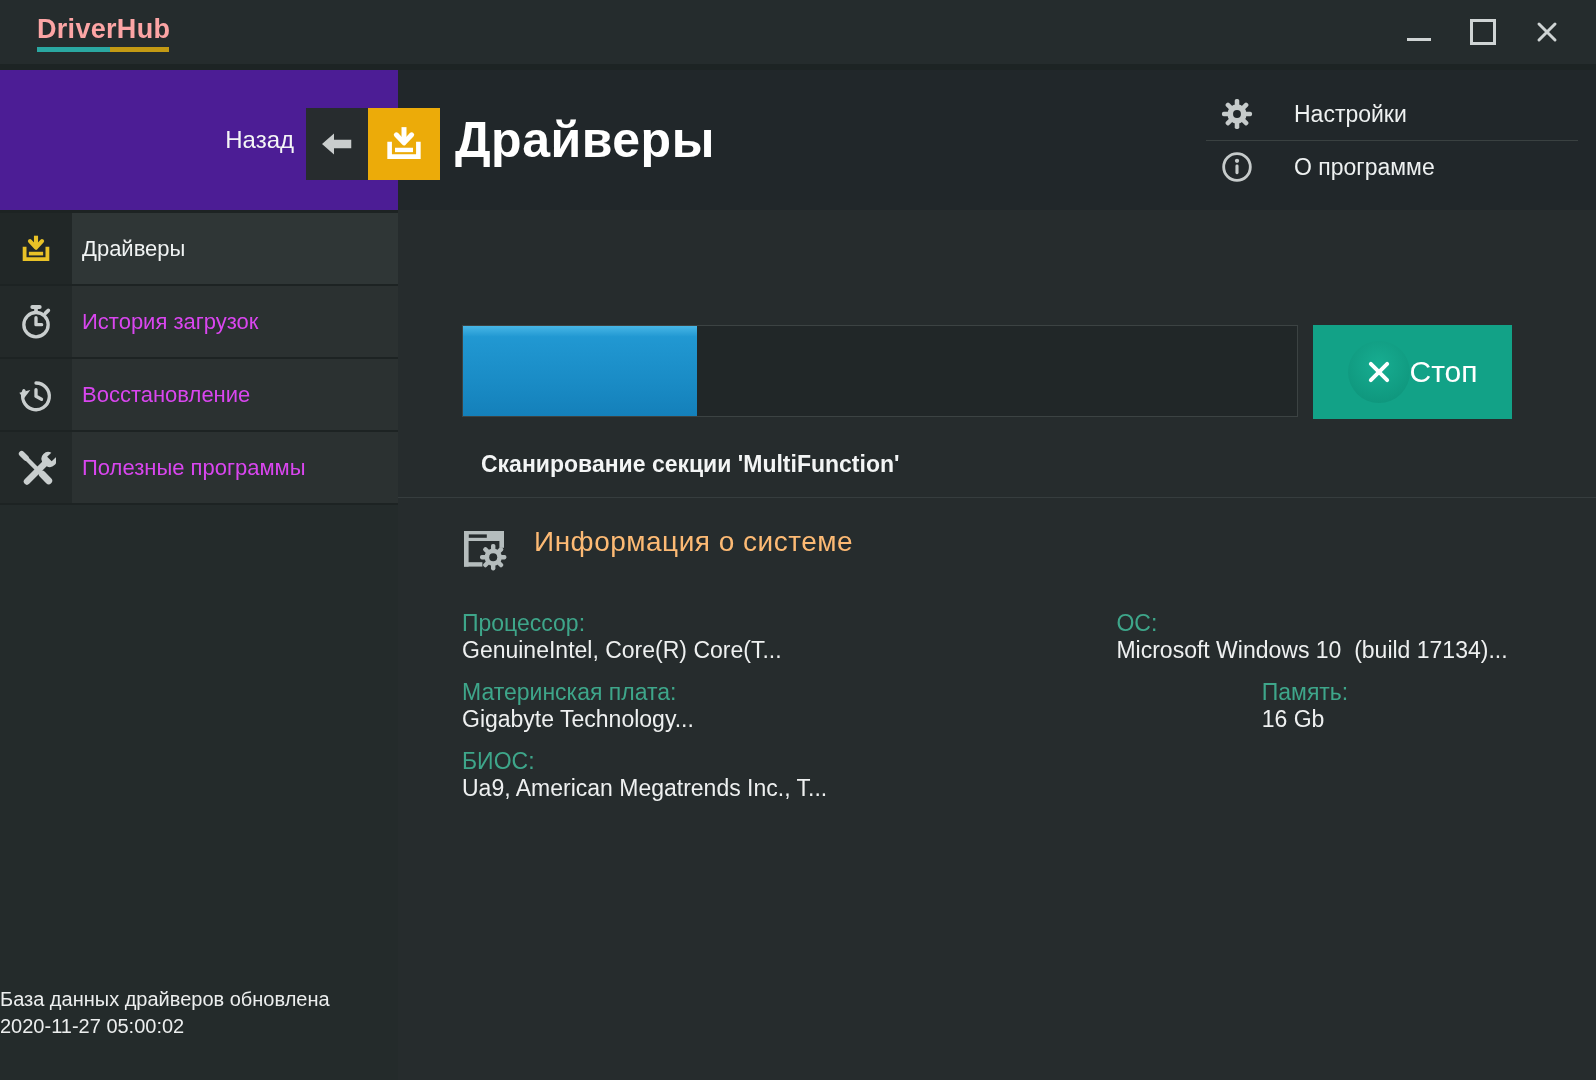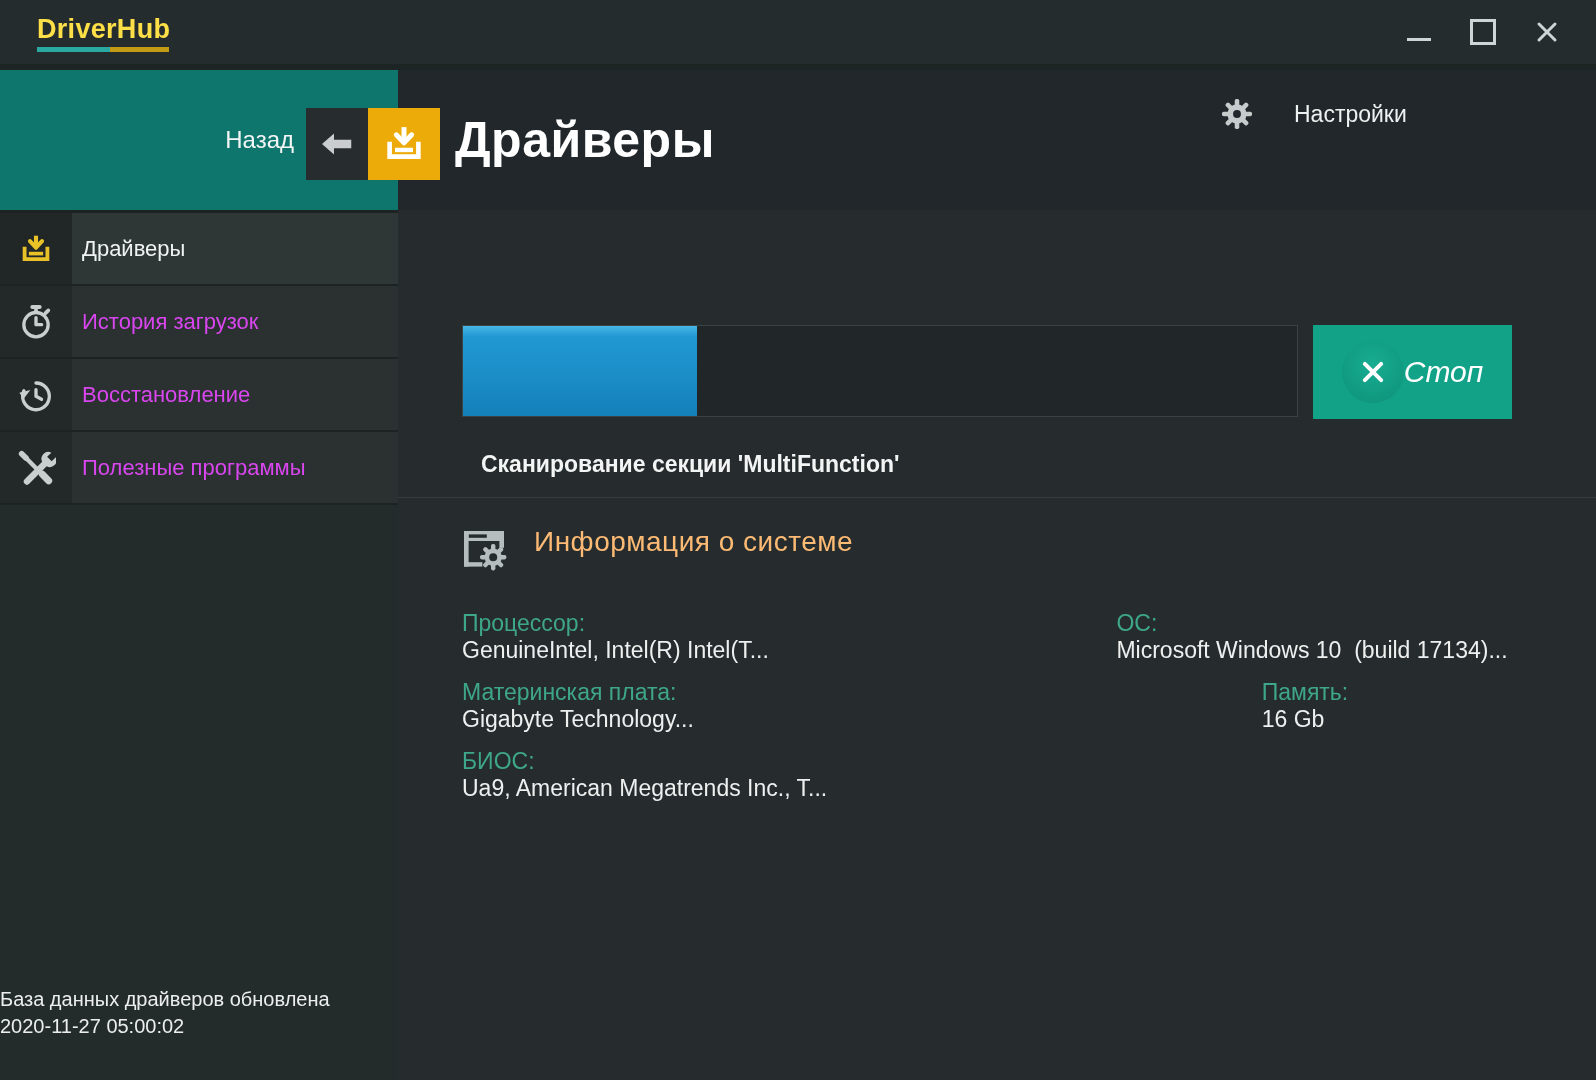--- a/index.html
+++ b/index.html
@@ -10,33 +10,33 @@
     -webkit-font-smoothing:antialiased;
   }
   .app{position:relative;width:1596px;height:1080px;}
 
   
   .titlebar{
     position:absolute;left:0;top:0;right:0;height:64px;
     background:#252c2d;border-bottom:6px solid #1d2424;
   }
   .logo{position:absolute;left:37px;top:14px;}
-  .logo-text{font-size:27px;font-weight:bold;color:#fde047;letter-spacing:.3px;display:block;}
+  .logo-text{font-size:27px;font-weight:bold;color:#fca5a5;letter-spacing:.3px;display:block;}
   .logo-underline{display:flex;width:132px;height:5px;margin-top:2px;}
   .logo-underline i{display:block;height:100%;}
   .u-teal{width:55%;background:#2aa8a2;}
   .u-gold{width:45%;background:#c39a14;}
   .win-controls{position:absolute;right:28px;top:0;height:64px;display:flex;align-items:center;gap:22px;}
   .winbtn{width:42px;height:42px;display:flex;align-items:center;justify-content:center;cursor:pointer;}
   .min-glyph{display:block;width:24px;height:3px;background:#cfd4d4;margin-top:14px;}
   .max-glyph{display:block;width:20px;height:20px;border:3px solid #cfd4d4;}
 
   
   .header{position:absolute;left:0;top:70px;right:0;height:140px;background:#21272a;}
-  .header-left{position:absolute;left:0;top:0;width:398px;height:140px;background:#0f766e;}
+  .header-left{position:absolute;left:0;top:0;width:398px;height:140px;background:#4c1d95;}
   .back-label{position:absolute;right:104px;top:50%;transform:translateY(-50%);
     font-size:24px;color:#f4f6f6;}
   .back-button{position:absolute;left:306px;top:38px;width:62px;height:72px;
     background:#272c2e;display:flex;align-items:center;justify-content:center;cursor:pointer;z-index:2;}
   .header-badge{position:absolute;left:368px;top:38px;width:72px;height:72px;
     background:#ecab09;display:flex;align-items:center;justify-content:center;z-index:3;}
   .page-title{position:absolute;left:455px;top:50%;transform:translateY(-50%);
     margin:0;font-size:50px;font-weight:bold;color:#ffffff;letter-spacing:.5px;}
   .header-menu{position:absolute;right:18px;top:18px;width:372px;}
   .menu-item{height:52px;display:flex;align-items:center;gap:40px;padding-left:14px;
@@ -57,21 +57,21 @@
 
   
   .content{position:absolute;left:398px;top:210px;right:0;bottom:0;background:#262c2d;}
   .progress-row{position:absolute;left:64px;top:115px;display:flex;align-items:flex-start;}
   .progress-track{width:836px;height:92px;background:#212728;border:1px solid #3c4343;
     position:relative;box-sizing:border-box;}
   .progress-fill{position:absolute;left:0;top:0;bottom:0;width:28%;
     background:linear-gradient(180deg,#47b6e6 0%,#2198d2 12%,#1a8cc6 60%,#1480ba 100%);}
   .stop-button{margin-left:15px;width:199px;height:94px;background:#12a287;border:none;
     display:flex;align-items:center;justify-content:center;
-    color:#ffffff;font-size:30px;font-family:inherit;cursor:pointer;padding:0;font-style:italic;}
+    color:#ffffff;font-size:30px;font-family:inherit;cursor:pointer;padding:0;}
   .stop-circle{width:62px;height:62px;border-radius:50%;
     background:radial-gradient(circle at 50% 38%,#17ad91 0%,#109a80 68%,#0d9077 100%);
     display:flex;align-items:center;justify-content:center;}
   .status-text{position:absolute;left:64px;top:241px;font-size:23px;font-weight:bold;color:#f3f5f5;margin-left:19px;}
   .content-divider{position:absolute;left:0;right:0;top:287px;height:0;margin:0;border:none;
     border-top:1px solid #363d3e;}
   .sysinfo-header{position:absolute;left:62px;top:316px;display:flex;align-items:flex-start;gap:22px;
     color:#fdba74;font-size:28px;letter-spacing:.5px;}
   .sysinfo-grid{position:absolute;left:64px;top:400px;right:30px;display:flex;font-size:23px;}
   .sysinfo-col{display:flex;flex-direction:column;gap:15px;}
@@ -135,20 +135,28 @@
           <g fill="#c6cbcb">
             <rect x="10.4" y="1.4" width="3.2" height="21.2" rx="1.2"></rect>
             <rect x="10.4" y="1.4" width="3.2" height="21.2" rx="1.2" transform="rotate(45 12 12)"></rect>
             <rect x="10.4" y="1.4" width="3.2" height="21.2" rx="1.2" transform="rotate(90 12 12)"></rect>
             <rect x="10.4" y="1.4" width="3.2" height="21.2" rx="1.2" transform="rotate(135 12 12)"></rect>
             <circle cx="12" cy="12" r="6.8"></circle>
           </g>
           <circle cx="12" cy="12" r="2.8" fill="#21272a"></circle>
         </svg>
         <span>Настройки</span>
+      </div>
+      <div class="menu-item with-divider">
+        <svg width="34" height="34" viewBox="0 0 24 24">
+          <circle cx="12" cy="12" r="9.4" stroke="#c6cbcb" stroke-width="2" fill="none"></circle>
+          <circle cx="12" cy="7.6" r="1.5" fill="#c6cbcb"></circle>
+          <rect x="10.9" y="10.3" width="2.2" height="6.8" rx="1" fill="#c6cbcb"></rect>
+        </svg>
+        <span>О программе</span>
       </div>
     </div>
   </div>
 
   <div class="sidebar">
     <nav class="menu">
 
       <div class="nav-item active">
         <div class="nav-icon-cell">
           <svg width="38" height="38" viewBox="0 0 24 24">
@@ -243,21 +251,21 @@
         </g>
         <circle cx="16.6" cy="15.6" r="2" fill="#262c2d"></circle>
       </svg>
       <span>Информация о системе</span>
     </div>
 
     <div class="sysinfo-grid">
       <div class="sysinfo-col left">
         <div class="info-row">
           <span class="info-label">Процессор:</span>
-          <span class="info-value">GenuineIntel, Intel(R) Intel(T...</span>
+          <span class="info-value">GenuineIntel, Core(R) Core(T...</span>
         </div>
         <div class="info-row">
           <span class="info-label">Материнская плата:</span>
           <span class="info-value">Gigabyte Technology...</span>
         </div>
         <div class="info-row">
           <span class="info-label">БИОС:</span>
           <span class="info-value">Ua9, American Megatrends Inc., T...</span>
         </div>
       </div>

